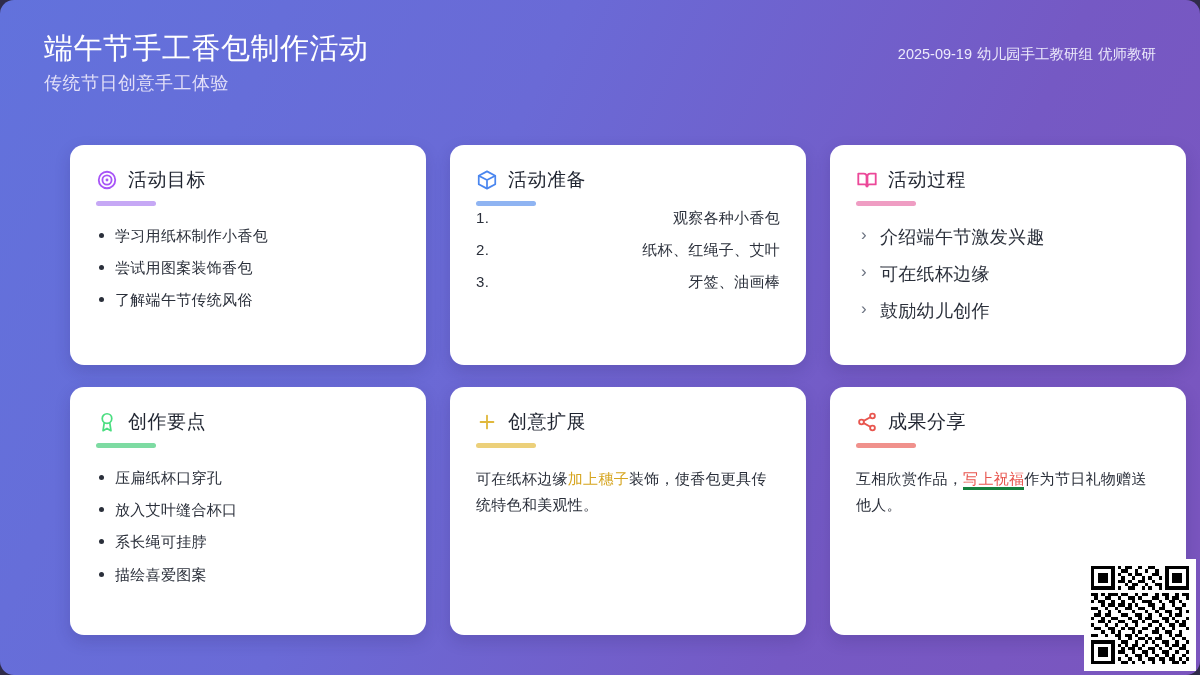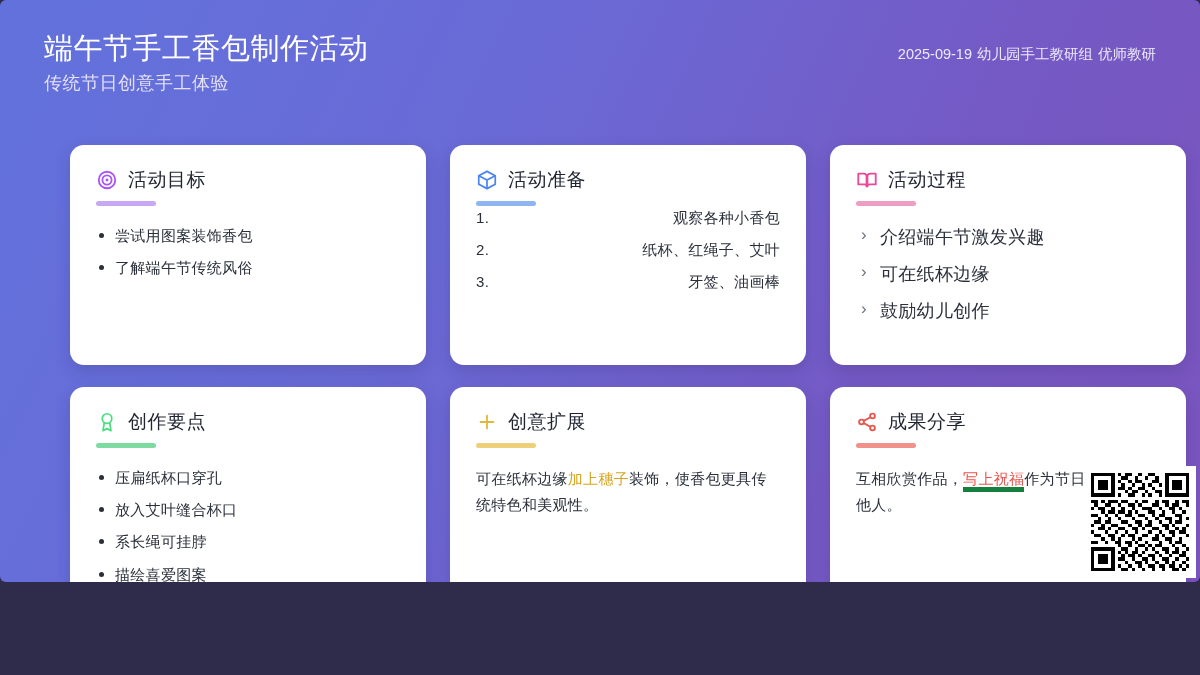--- a/index.html
+++ b/index.html
@@ -3,23 +3,23 @@
 <meta charset="utf-8">
 <style>
   * { margin:0; padding:0; box-sizing:border-box; }
   html, body {
     width:1200px; height:675px;
     font-family:"Liberation Sans","DejaVu Sans",sans-serif;
     background:#2f2b4a; overflow:hidden;
   }
   #slide {
     position:relative;
-    width:1200px; height:582px;
+    width:1200px; height:675px;
     background:linear-gradient(115deg,#6272dc 0%,#6a6ad6 38%,#7559c4 72%,#7b55be 100%);
-    border-radius:6px;
+    border-radius:14px;
     overflow:hidden;
   }
 
   
   .header {
     position:absolute; left:0; top:0; right:0; height:130px;
     padding:30px 44px 0 44px;
     display:flex; justify-content:space-between; align-items:flex-start;
   }
   .head-left { display:flex; flex-direction:column; gap:6px; }
@@ -95,21 +95,21 @@
   .chev-list li::before {
     content:"›"; position:absolute; left:5px; top:-2px;
     color:#6b7280; font-size:17px;
   }
 
   .para {
     margin-top:18px;
     font-size:15px; color:#2a2f3a; line-height:1.72; letter-spacing:.3px;
   }
   .hl-amber { color:#d6a520; }
-  .hl-red { color:#e8554e; border-bottom:5px solid #15803d; }
+  .hl-red { color:#e8554e; border-bottom:3px solid #15803d; }
   .note-line {
     margin-top:4px;
     font-size:15px; color:#2a2f3a; line-height:1.72; letter-spacing:.3px;
     display:flex; align-items:center; gap:7px;
   }
   .gift-icon { width:16px; height:16px; display:block; flex:none; }
 
   
   .qr-wrap {
     position:absolute; right:4px; bottom:4px;
@@ -141,20 +141,21 @@
       <div class="card-head">
         <svg class="card-icon" viewBox="0 0 24 24" fill="none" stroke="#a855f7" stroke-width="2">
           <circle cx="12" cy="12" r="9"></circle>
             <circle cx="12" cy="12" r="5"></circle>
             <circle cx="12" cy="12" r="1.6" fill="#a855f7" stroke="none"></circle>
         </svg>
         <div class="card-title">活动目标</div>
       </div>
       <div class="accent-bar" style="background:#c6a8f5"></div>
       <ul class="bullet-list">
+        <li>学习用纸杯制作小香包</li>
         <li>尝试用图案装饰香包</li>
         <li>了解端午节传统风俗</li>
       </ul>
     </div>
 
     <div class="card">
       <div class="card-head">
         <svg class="card-icon" viewBox="0 0 24 24" fill="none" stroke="#4a86ef" stroke-width="1.9" stroke-linejoin="round">
           <path d="M12 2.6 21 7.3v9.4L12 21.4 3 16.7V7.3Z"></path>
           <path d="M3 7.3 12 12l9-4.7M12 12v9.4"></path>

